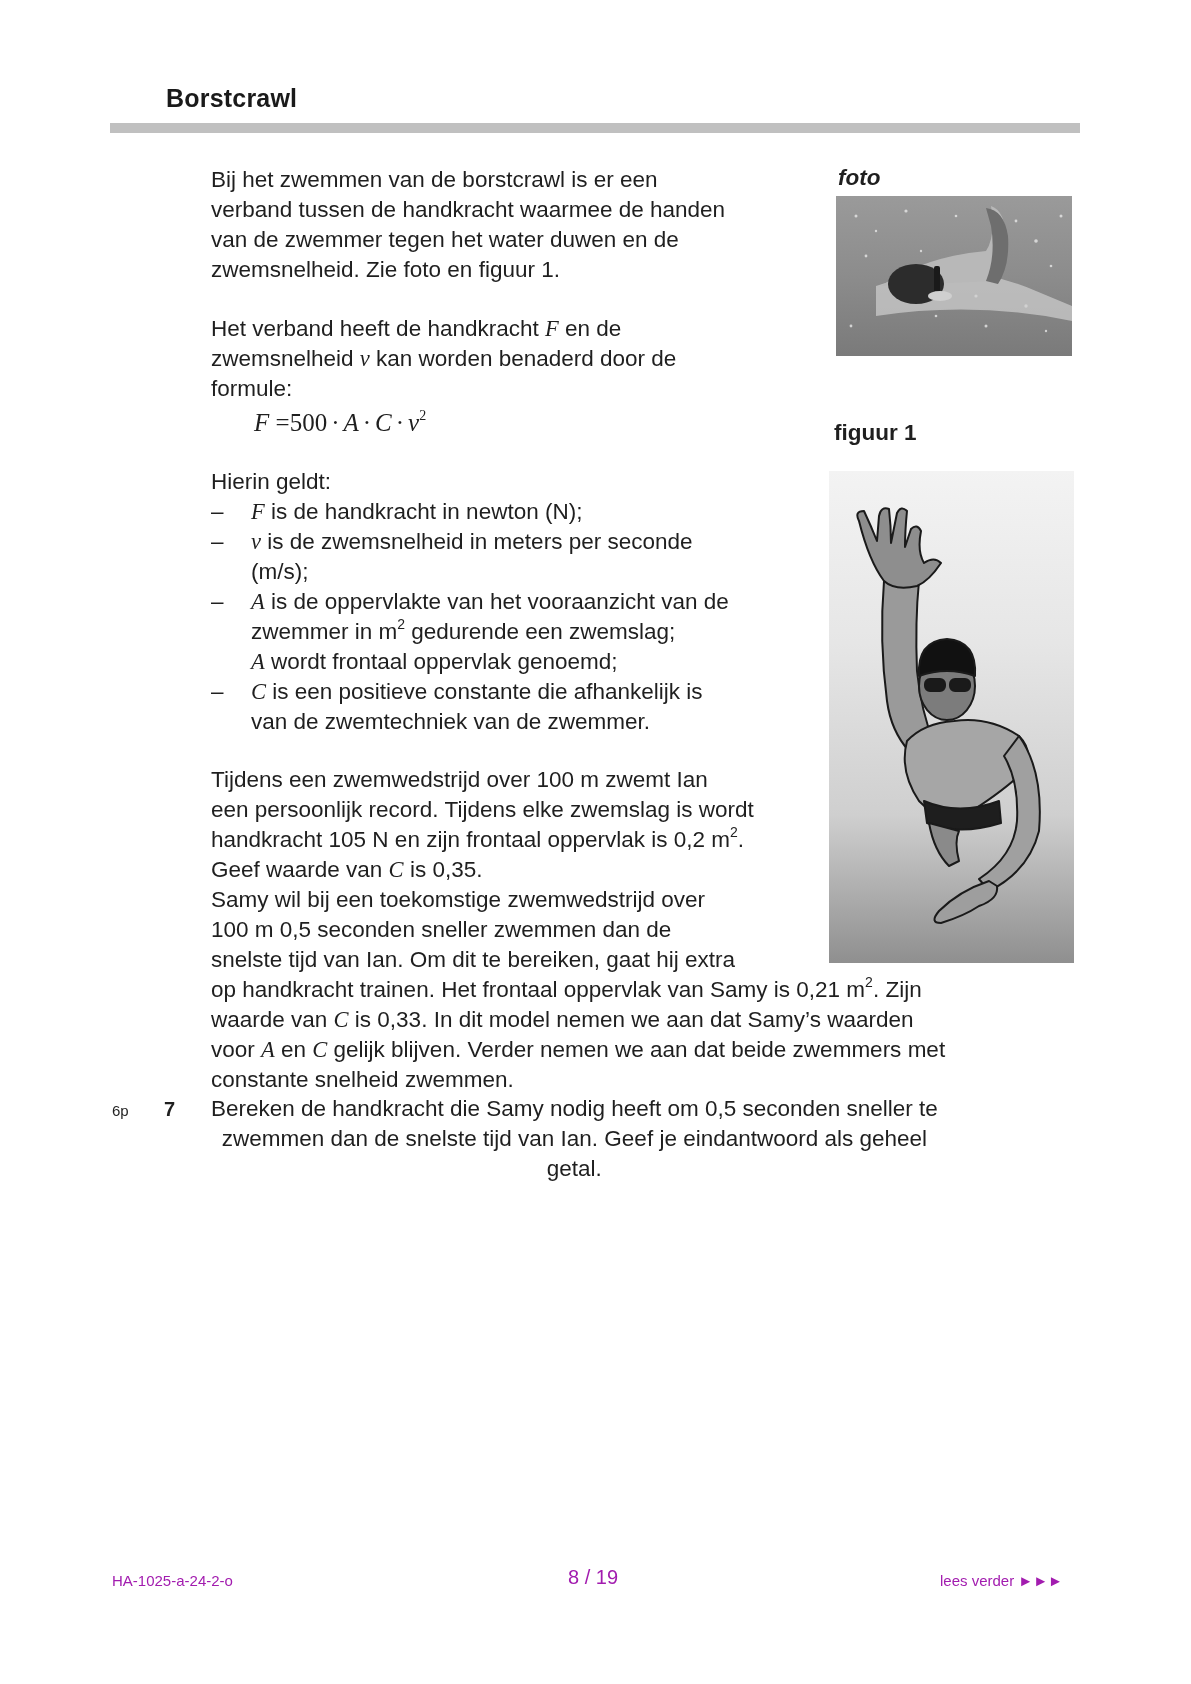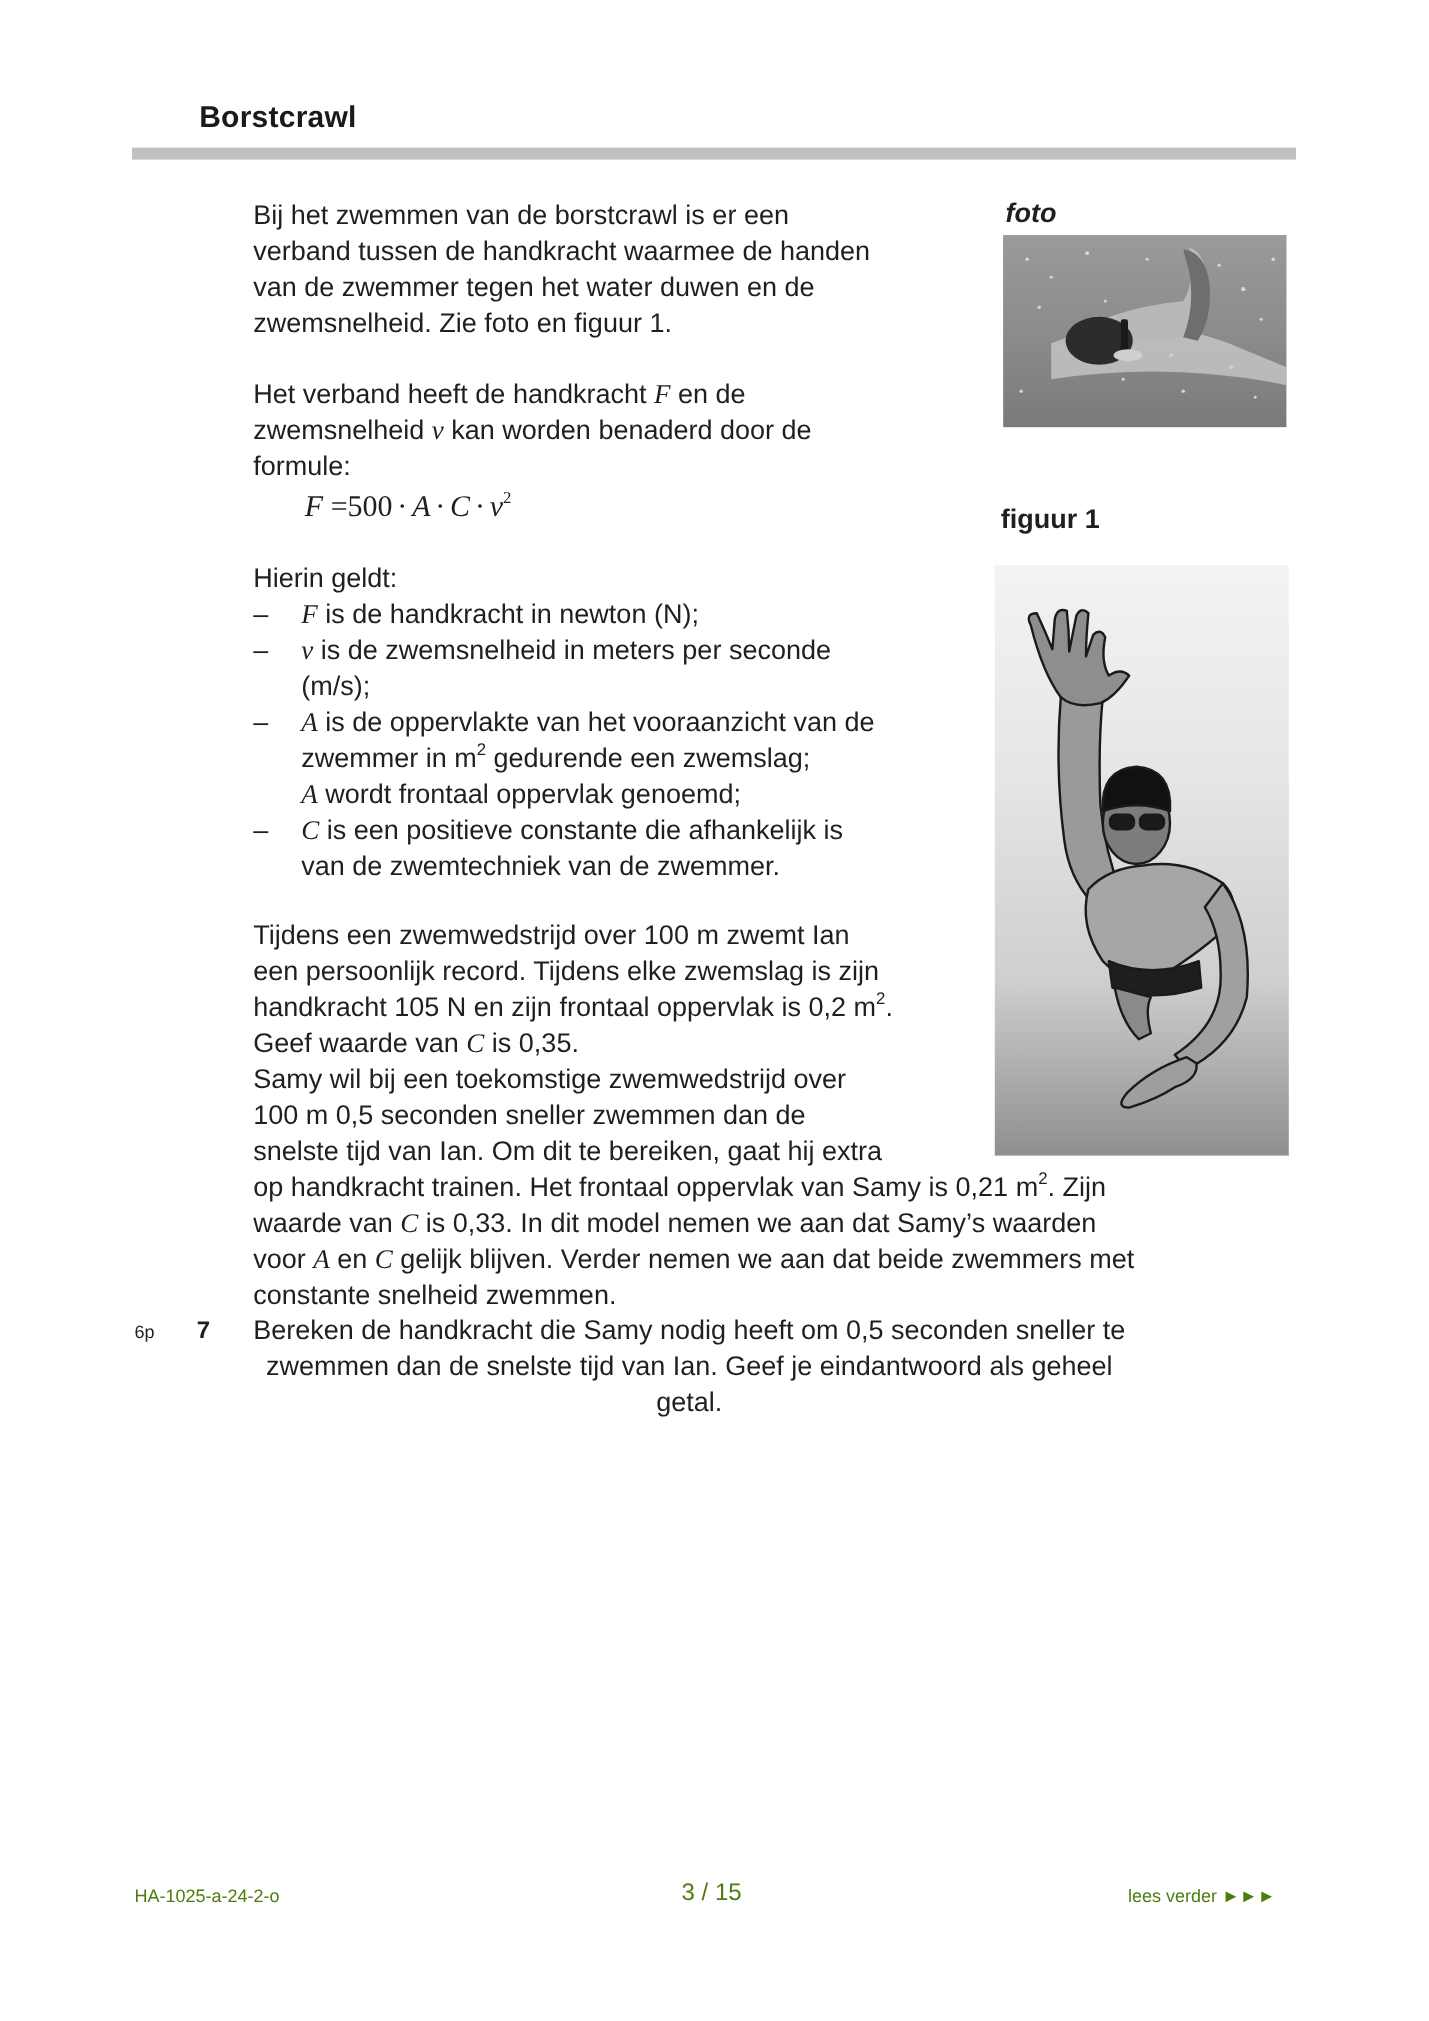--- a/index.html
+++ b/index.html
@@ -35,21 +35,21 @@
   .photo {
     left: 836px; top: 196px; width: 236px; height: 160px; background: #8a8a8a; overflow: hidden;
   }
   .figure1 {
     left: 829px; top: 471px; width: 245px; height: 492px; overflow: hidden;
     background: linear-gradient(to bottom, #f3f3f3 0%, #e6e6e6 35%, #cfcfcf 70%, #8f8f8f 100%);
   }
   .margin-points { left: 112px; top: 1102px; font-size: 15px; color: #1f1f1f; }
   .margin-qnum { left: 164px; top: 1098px; font-size: 20px; font-weight: bold; color: #1f1f1f; }
   .question { left: 211px; top: 1094px; text-align: center; }
-  .footer { font-size: 15px; color: #4d7c0f; }
+  .footer { font-size: 15px; color: #a21caf; }
   .footer-left { left: 112px; top: 1572px; }
   .footer-center { left: 568px; top: 1566px; font-size: 20px; }
   .footer-right { left: 940px; top: 1572px; }
 </style>
 </head>
 <body>
 
 <div class="abs title">Borstcrawl</div>
 <div class="abs rule"></div>
 
@@ -90,21 +90,21 @@
   </div>
   <div class="li">
     <span class="dash">–</span>
     <span class="line"><span class="m">C</span><span> is een positieve constante die afhankelijk is</span></span>
     <span class="line">van de zwemtechniek van de zwemmer.</span>
   </div>
 </div>
 
 <div class="para body-text" style="top:765px;">
   <span class="line">Tijdens een zwemwedstrijd over 100 m zwemt Ian</span>
-  <span class="line">een persoonlijk record. Tijdens elke zwemslag is zijn</span>
+  <span class="line">een persoonlijk record. Tijdens elke zwemslag is wordt</span>
   <span class="line"><span>handkracht 105 N en zijn frontaal oppervlak is 0,2 m</span><sup>2</sup><span>.</span></span>
   <span class="line"><span>Geef waarde van </span><span class="m">C</span><span> is 0,35.</span></span>
   <span class="line">Samy wil bij een toekomstige zwemwedstrijd over</span>
   <span class="line">100 m 0,5 seconden sneller zwemmen dan de</span>
   <span class="line">snelste tijd van Ian. Om dit te bereiken, gaat hij extra</span>
   <span class="line"><span>op handkracht trainen. Het frontaal oppervlak van Samy is 0,21 m</span><sup>2</sup><span>. Zijn</span></span>
   <span class="line"><span>waarde van </span><span class="m">C</span><span> is 0,33. In dit model nemen we aan dat Samy’s waarden</span></span>
   <span class="line"><span>voor </span><span class="m">A</span><span> en </span><span class="m">C</span><span> gelijk blijven. Verder nemen we aan dat beide zwemmers met</span></span>
   <span class="line">constante snelheid zwemmen.</span>
 </div>
@@ -178,14 +178,14 @@
       <rect x="121" y="208" width="20" height="12" rx="5" fill="#1a1a1a"></rect>
 
       <path d="M190 265 Q 215 300 210 360 Q 200 400 160 420 L 150 408 Q 185 385 188 350 Q 190 310 175 285 Z" fill="#a0a0a0"></path>
 
       <path d="M160 410 Q 130 420 110 440 Q 100 452 112 452 Q 135 445 150 435 Q 170 428 168 415 Z" fill="#9e9e9e"></path>
     </g>
   </svg>
 </div>
 
 <div class="abs footer footer-left">HA-1025-a-24-2-o</div>
-<div class="abs footer footer-center">3 / 15</div>
+<div class="abs footer footer-center">8 / 19</div>
 <div class="abs footer footer-right">lees verder ►►►</div>
 
 </body></html>

